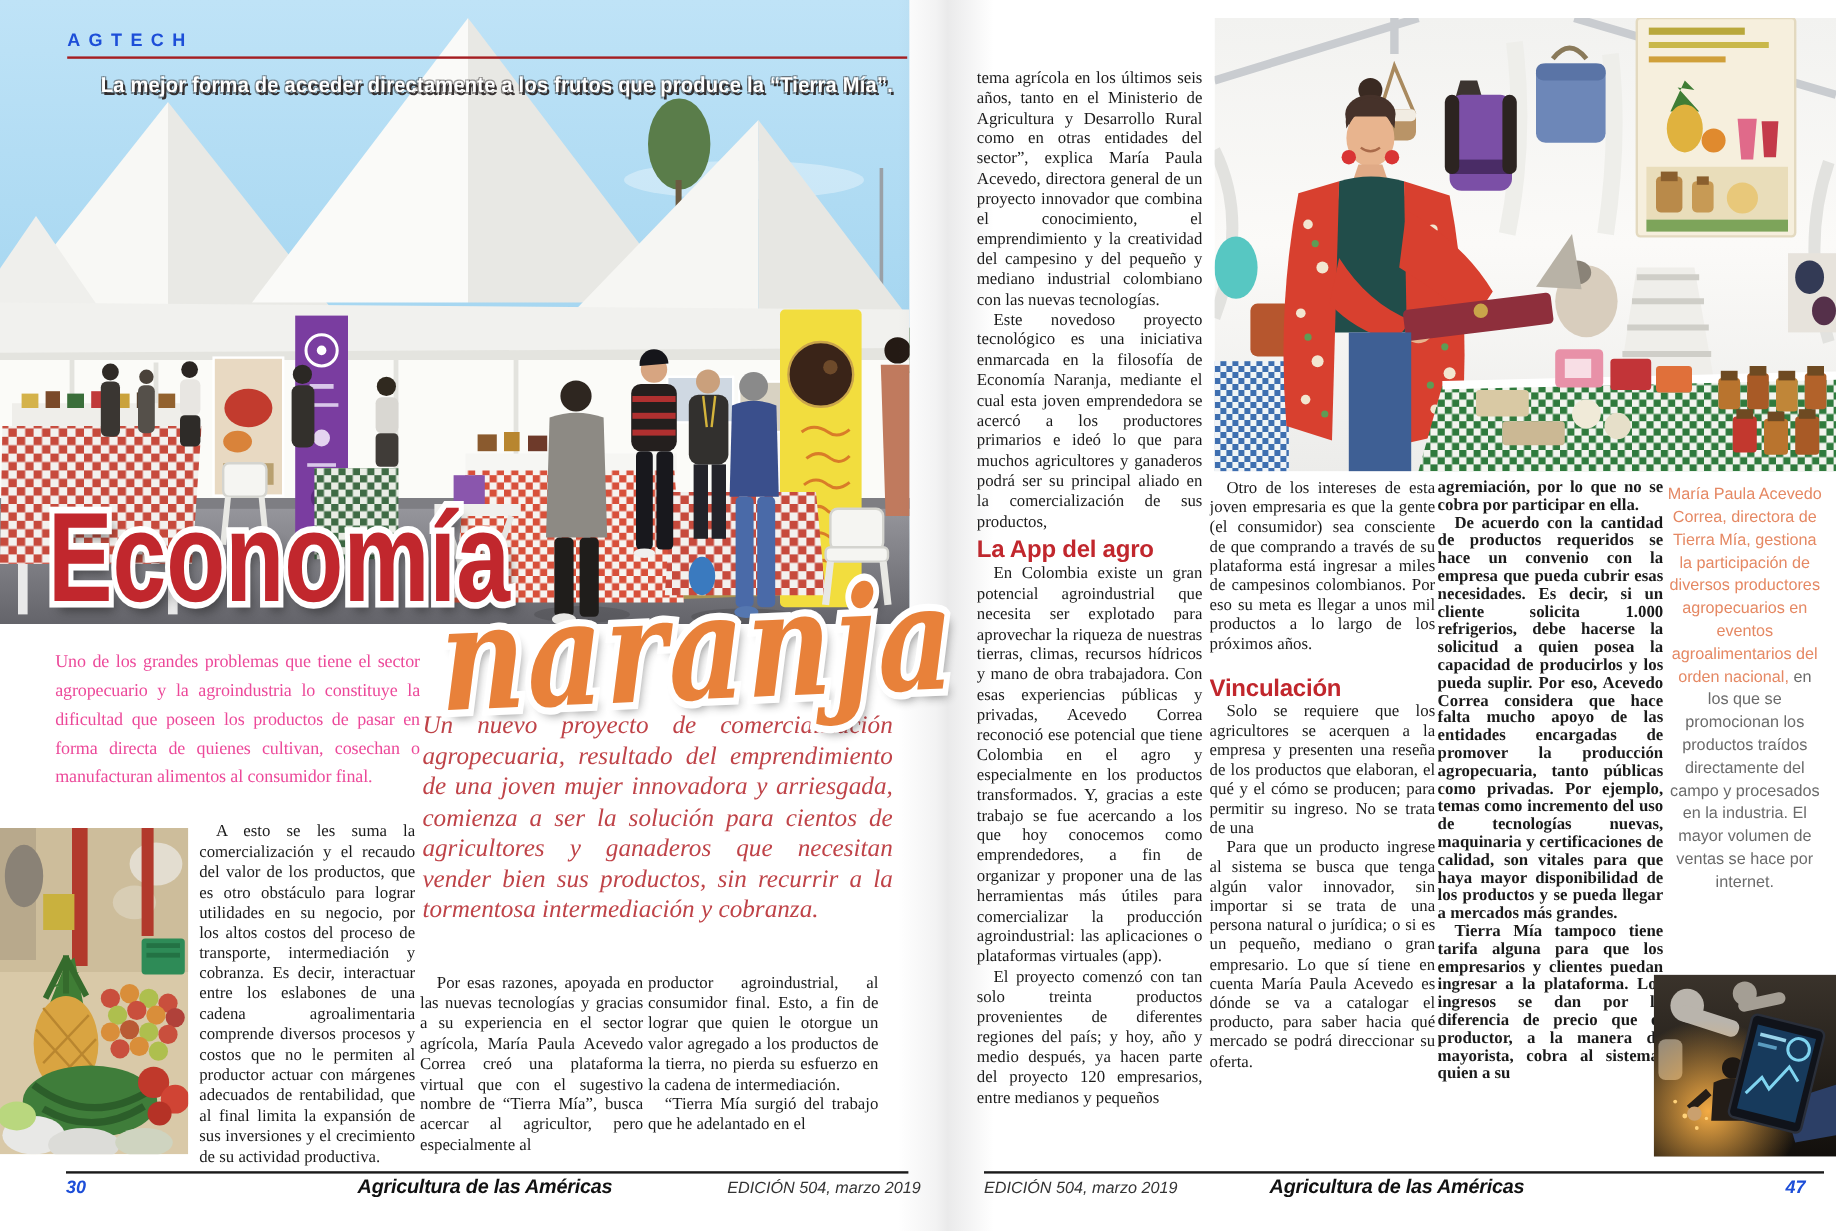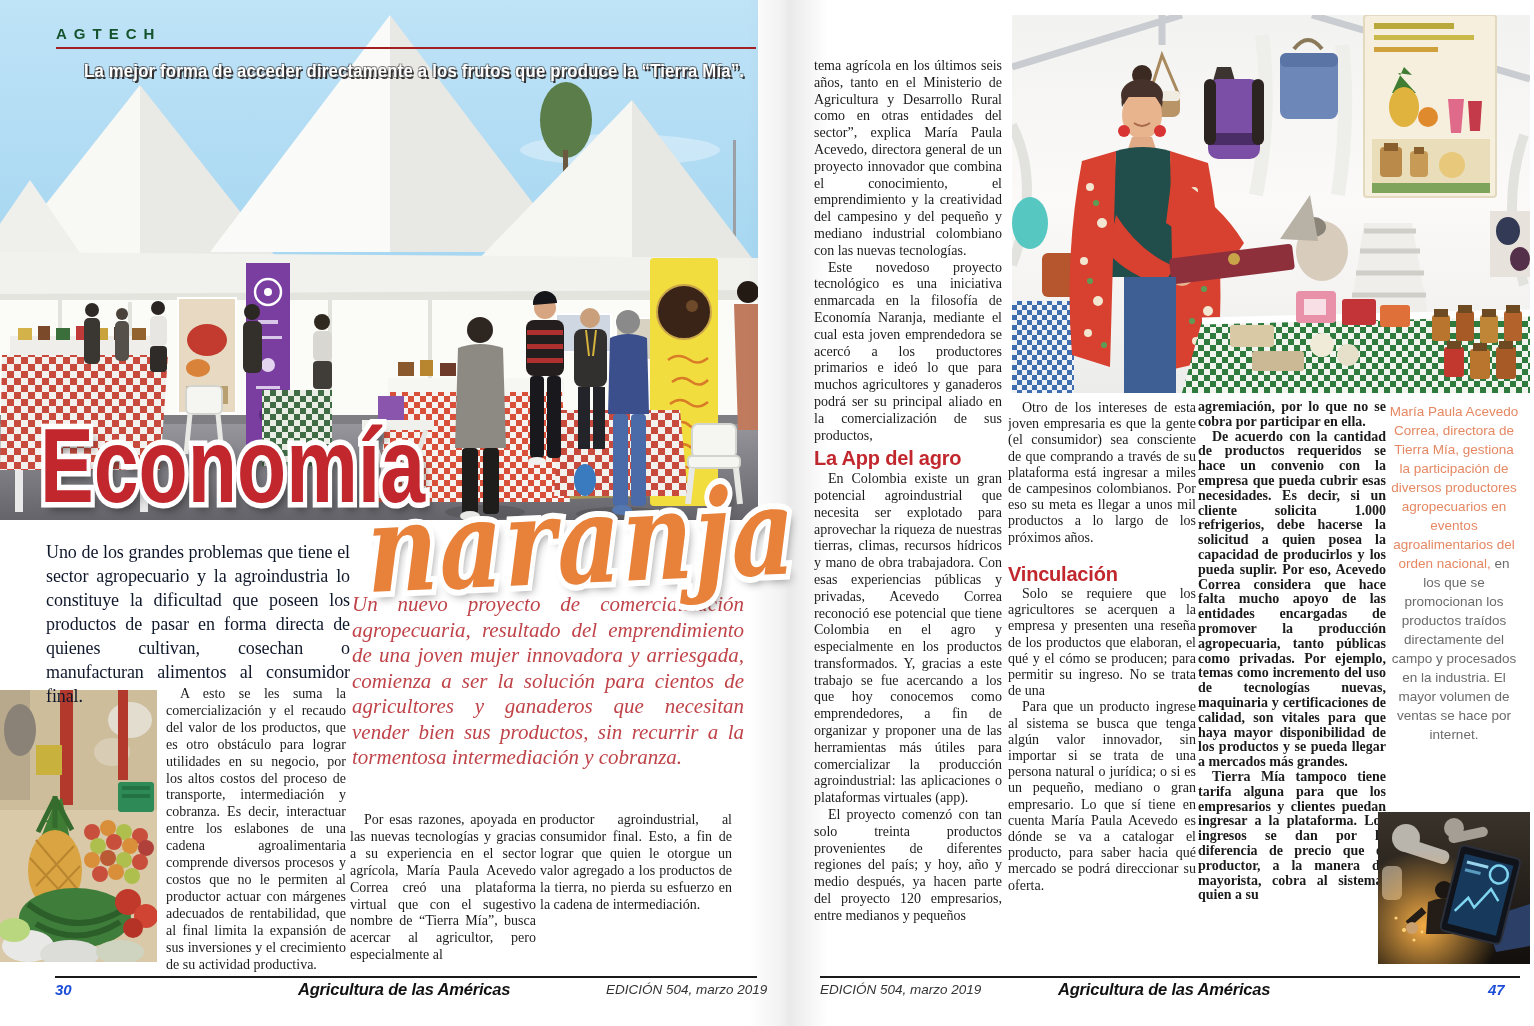--- a/index.html
+++ b/index.html
@@ -11,21 +11,21 @@
   .page-r{left:790px;width:744px;}
   .gutter{position:absolute;left:748px;top:0;width:80px;height:1026px;z-index:4;
     background:linear-gradient(90deg,rgba(0,0,0,0) 0%,rgba(80,80,85,.07) 40%,rgba(80,80,85,.12) 52%,rgba(0,0,0,0) 100%);
     pointer-events:none;}
 
   
   .main-photo{position:absolute;left:0;top:0;width:758px;height:520px;overflow:hidden;}
   .main-photo svg{display:block;}
   .agtech{position:absolute;left:56px;top:25px;z-index:3;
     font-family:"Liberation Sans",sans-serif;font-size:15px;font-weight:800;
-    letter-spacing:7px;color:#14532d;}
+    letter-spacing:7px;color:#1d4ed8;}
   .agtech-rule{position:absolute;left:56px;top:47px;width:700px;height:2px;background:#a51e22;z-index:3;}
   .kicker{position:absolute;left:84px;top:61px;z-index:3;white-space:nowrap;
     font-family:"Liberation Sans",sans-serif;font-size:18px;font-weight:800;color:#fff;
     transform:scaleX(.93);transform-origin:left top;letter-spacing:.2px;
     text-shadow:2px 2px 0 rgba(45,40,40,.95),-1px -1px 0 rgba(45,40,40,.45),
                 1px -1px 0 rgba(45,40,40,.45),-1px 1px 0 rgba(45,40,40,.45);}
 
   .title-wrap{position:absolute;z-index:6;line-height:1;white-space:nowrap;}
   .title-wrap .lay{position:absolute;left:0;top:0;}
   .t-econ{left:40px;top:412px;font-family:"Liberation Sans",sans-serif;font-weight:800;
@@ -33,21 +33,21 @@
   .t-econ .stroke{color:#fff;-webkit-text-stroke:11px #fff;
     text-shadow:6px 8px 10px rgba(30,30,30,.55);}
   .t-econ .fill{color:#c1272d;}
   .t-nar{left:365px;top:488px;font-family:"DejaVu Serif",serif;font-style:italic;font-weight:700;
     font-size:122px;transform:scaleX(.80) rotate(-2deg);transform-origin:left top;letter-spacing:2px;}
   .t-nar .stroke{color:#fff;-webkit-text-stroke:12px #fff;
     text-shadow:5px 7px 9px rgba(30,30,30,.45);}
   .t-nar .fill{color:#e8813a;}
 
   .intro{position:absolute;left:46px;top:540px;width:304px;margin:0;z-index:2;
-    font-size:18px;line-height:24px;color:#0f172a;text-align:justify;letter-spacing:-.1px;}
+    font-size:15px;line-height:24px;color:#ec4899;text-align:justify;letter-spacing:-.1px;}
   .deck{position:absolute;left:352px;top:592px;width:392px;height:212px;margin:0;overflow:hidden;
     font-size:21px;font-style:italic;line-height:25.5px;color:#bf4348;text-align:justify;}
 
   .fruit-photo{position:absolute;left:0;top:690px;width:157px;height:272px;overflow:hidden;}
 
   .col{position:absolute;font-size:14px;color:#1b1b1b;text-align:justify;}
   .col p{margin:0;}
   .col p.ind{text-indent:14px;}
   .colL1{left:166px;top:686px;width:180px;height:288px;line-height:16.9px;overflow:hidden;}
   .colL2{left:350px;top:812px;width:186px;height:162px;line-height:16.9px;overflow:hidden;}
@@ -339,20 +339,21 @@
     </div>
 
     <div class="col colL1">
       <p class="ind">A esto se les suma la comercialización y el recaudo del valor de los productos, que es otro obstáculo para lograr utilidades en su negocio, por los altos  costos del proceso de transporte, intermediación y cobranza. Es decir, interactuar entre los eslabones de una cadena agroalimentaria comprende diversos procesos y costos que no le permiten al productor actuar con márgenes adecuados de rentabilidad, que al final limita la expansión de sus inversiones y el crecimiento de su actividad productiva.</p>
     </div>
     <div class="col colL2">
       <p class="ind">Por esas razones, apoyada en las nuevas tecnologías y gracias a su experiencia en el sector agrícola, María Paula Acevedo Correa creó una plataforma virtual que con el sugestivo nombre de “Tierra Mía”, busca acercar al agricultor, pero especialmente al</p>
     </div>
     <div class="col colL3">
       <p>productor agroindustrial, al consumidor final. Esto, a fin de lograr que quien le otorgue un valor agregado a los productos de la tierra, no pierda su esfuerzo en la cadena de intermediación.</p>
+      <p class="ind">“Tierra Mía surgió del trabajo que he adelantado en el</p>
     </div>
 
     <div class="footer-line fl-l"></div>
     <span class="pgnum" style="left:55px;">30</span>
     <span class="magname" style="left:298px;">Agricultura de las Américas</span>
     <span class="edition" style="left:606px;">EDICIÓN 504, marzo 2019</span>
   </section>
 
   <section class="page page-r">
 

